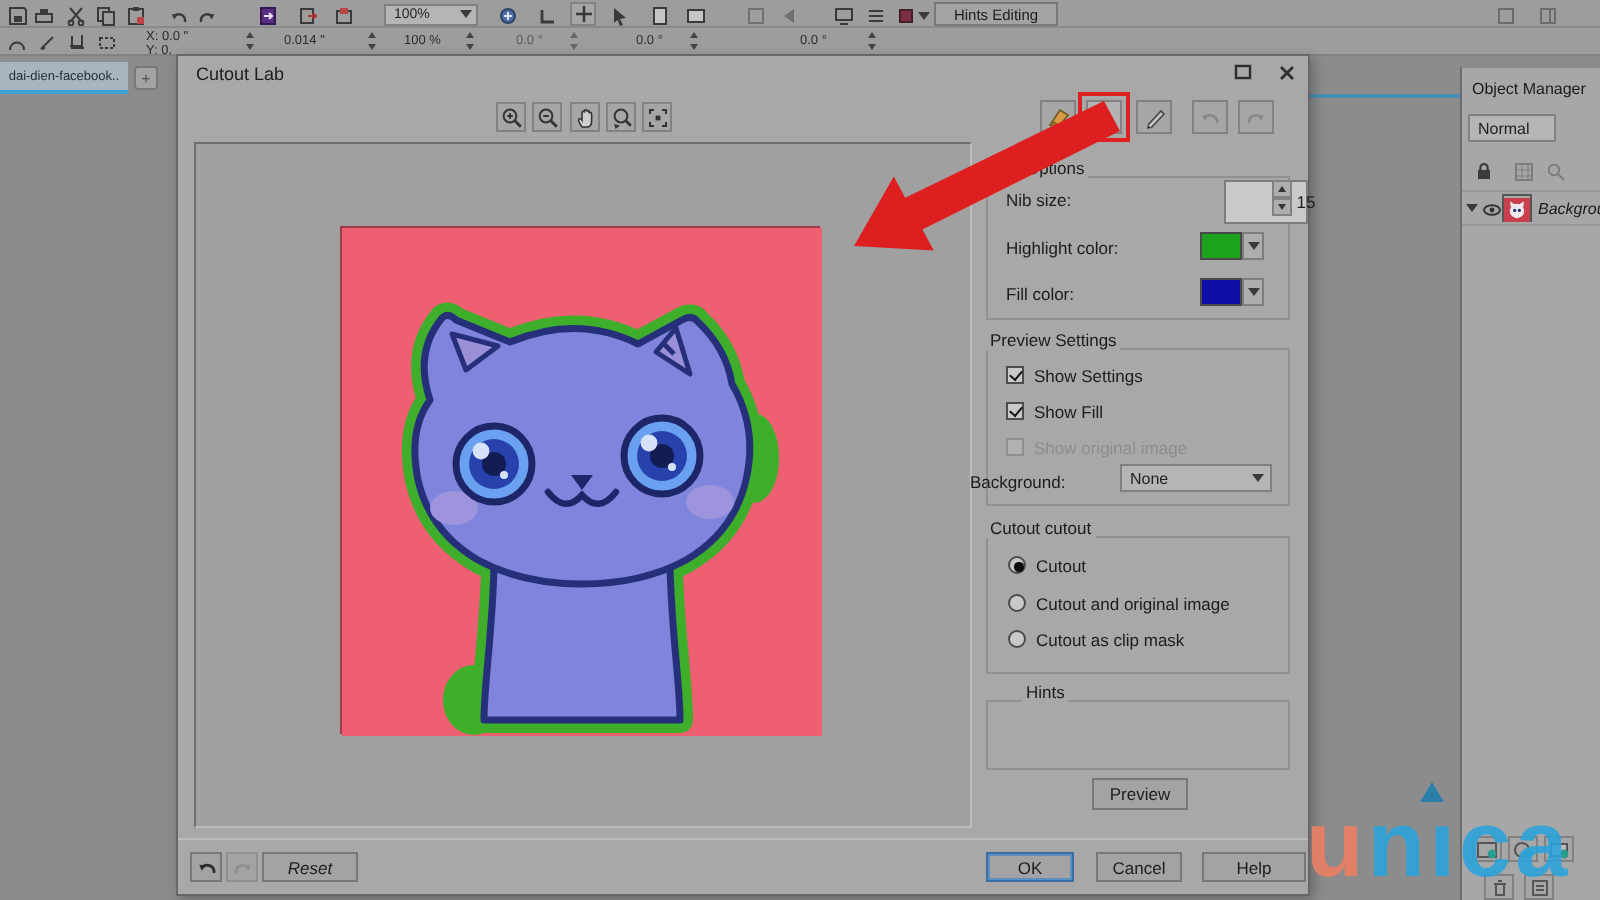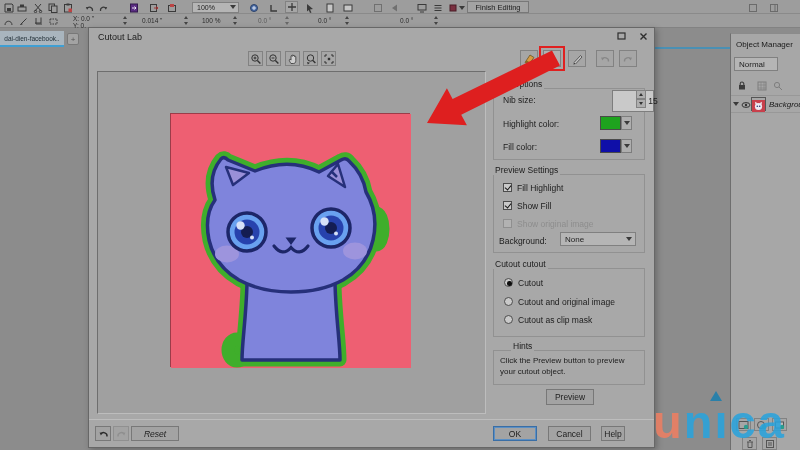--- a/index.html
+++ b/index.html
@@ -167,21 +167,21 @@
         <path d="M1.5,2.5 h7 M1.5,5 h7 M1.5,7.5 h7" stroke="#3a3a3a"></path>
       </svg>
     </span>
   <span class="a ticon" style="left:448px;top:2px;">
       <svg width="10" height="10">
         <rect x="1" y="2" width="6" height="6" fill="#7a3040" stroke="#4a1c27"></rect>
       </svg>
     </span>
   <span class="a car" style="left:459px;top:6px;"></span>
   <div class="a btn" style="left:467px;top:1px;width:62px;height:12px;">
-    <span style="font-size:7.5px;">Finish Editing</span>
+    <span style="font-size:7.5px;">Hints Editing</span>
   </div>
   <span class="a ticon" style="left:747px;top:2px;opacity:.5;">
       <svg width="10" height="10">
         <rect x="1.5" y="1.5" width="7" height="7" fill="none" stroke="#3a3a3a"></rect>
       </svg>
     </span>
   <span class="a ticon" style="left:768px;top:2px;opacity:.5;">
       <svg width="10" height="10">
         <rect x="1.5" y="1.5" width="7" height="7" fill="none" stroke="#3a3a3a"></rect>
         <path d="M6,1.5 v7" stroke="#3a3a3a"></path>
@@ -365,43 +365,42 @@
     </div>
   <span class="a lbl" style="left:503px;top:142px;">Fill color:</span>
   <span class="a swatch" style="left: 600px; top: 139px; width: 21px; height: 14px; background-color: rgb(15, 15, 168);"></span>
   <div class="a" style="left:621px;top:139px;width:11px;height:14px;background:#aeaeae;border:1px solid #7d7d7d;display:flex;align-items:center;justify-content:center;">
       <span class="car"></span>
     </div>
 
   <div class="a grp" style="left:493px;top:174px;width:152px;height:79px;"></div>
   <span class="a gt" style="left:493px;top:165px;">Preview Settings</span>
   <span class="a cb on" style="left:503px;top:183px;"></span>
-  <span class="a lbl" style="left:517px;top:183px;">Fill Highlight</span>
+  <span class="a lbl" style="left:517px;top:183px;">Show Settings</span>
   <span class="a cb on" style="left:503px;top:201px;"></span>
   <span class="a lbl" style="left:517px;top:201px;">Show Fill</span>
   <span class="a cb dis" style="left:503px;top:219px;"></span>
   <span class="a lbl dis" style="left:517px;top:219px;">Show original image</span>
-  <span class="a lbl" style="left:485px;top:236px;padding-left:14px;">Background:</span>
+  <span class="a lbl" style="left:485px;top:236px;">Background:</span>
   <div class="a combo" style="left:560px;top:232px;width:76px;height:14px;">
     <span>None</span>
     <span class="car" style="margin-left:auto;margin-right:3px;"></span>
   </div>
 
   <div class="a grp" style="left:493px;top:268px;width:152px;height:69px;"></div>
   <span class="a gt" style="left:493px;top:259px;">Cutout cutout</span>
   <span class="a rad on" style="left:504px;top:278px;"></span>
   <span class="a lbl" style="left:518px;top:278px;">Cutout</span>
   <span class="a rad" style="left:504px;top:297px;"></span>
   <span class="a lbl" style="left:518px;top:297px;">Cutout and original image</span>
   <span class="a rad" style="left:504px;top:315px;"></span>
   <span class="a lbl" style="left:518px;top:315px;">Cutout as clip mask</span>
 
   <div class="a grp" style="left:493px;top:350px;width:152px;height:35px;"></div>
   <span class="a gt" style="left:511px;top:341px;">Hints</span>
-  <span class="a" style="left:500px;top:355px;width:140px;font-size:8px;line-height:11px;color:#1c1c1c;">Click the Preview button to preview your cutout object.</span>
 
   <div class="a btn" style="left:546px;top:389px;width:48px;height:16px;">
     <span>Preview</span>
   </div>
 
   <div class="a" style="left:89px;top:419px;width:565px;height:1px;background:#8e8e8e;border-bottom:1px solid #bdbdbd;"></div>
   <div class="a btn" style="left:95px;top:426px;width:16px;height:15px;">
     <svg width="11" height="11">
         <path d="M9,8.5 C9.5,4.5 4.5,3.5 3,6" stroke="#2b2b2b" fill="none" stroke-width="1.4"></path>
         <polygon points="1.6,4.4 4.7,4.8 2.9,7.4" fill="#2b2b2b"></polygon>
@@ -415,21 +414,21 @@
   </div>
   <div class="a btn" style="left:131px;top:426px;width:48px;height:15px;font-style:italic;">
     <span>Reset</span>
   </div>
   <div class="a btn" style="left:493px;top:426px;width:44px;height:15px;border:1px solid #3a6ea5;box-shadow:inset 0 0 0 1px #5b8fc4;">
     <span>OK</span>
   </div>
   <div class="a btn" style="left:548px;top:426px;width:43px;height:15px;">
     <span>Cancel</span>
   </div>
-  <div class="a btn" style="left:601px;top:426px;width:24px;height:15px;">
+  <div class="a btn" style="left:601px;top:426px;width:52px;height:15px;">
     <span>Help</span>
   </div>
 
   <div class="a" style="left:730px;top:33px;width:70px;height:417px;background:#a7a7a7;border-left:1px solid #6e6e6e;border-top:1px solid #8b8b8b;"></div>
   <span class="a om-t" style="left:736px;top:40px;">Object Manager</span>
   <div class="a combo" style="left:734px;top:57px;width:44px;height:14px;">
     <span>Normal</span>
   </div>
   <span class="a ticon" style="left:736px;top:80px;">
       <svg width="10" height="11">

